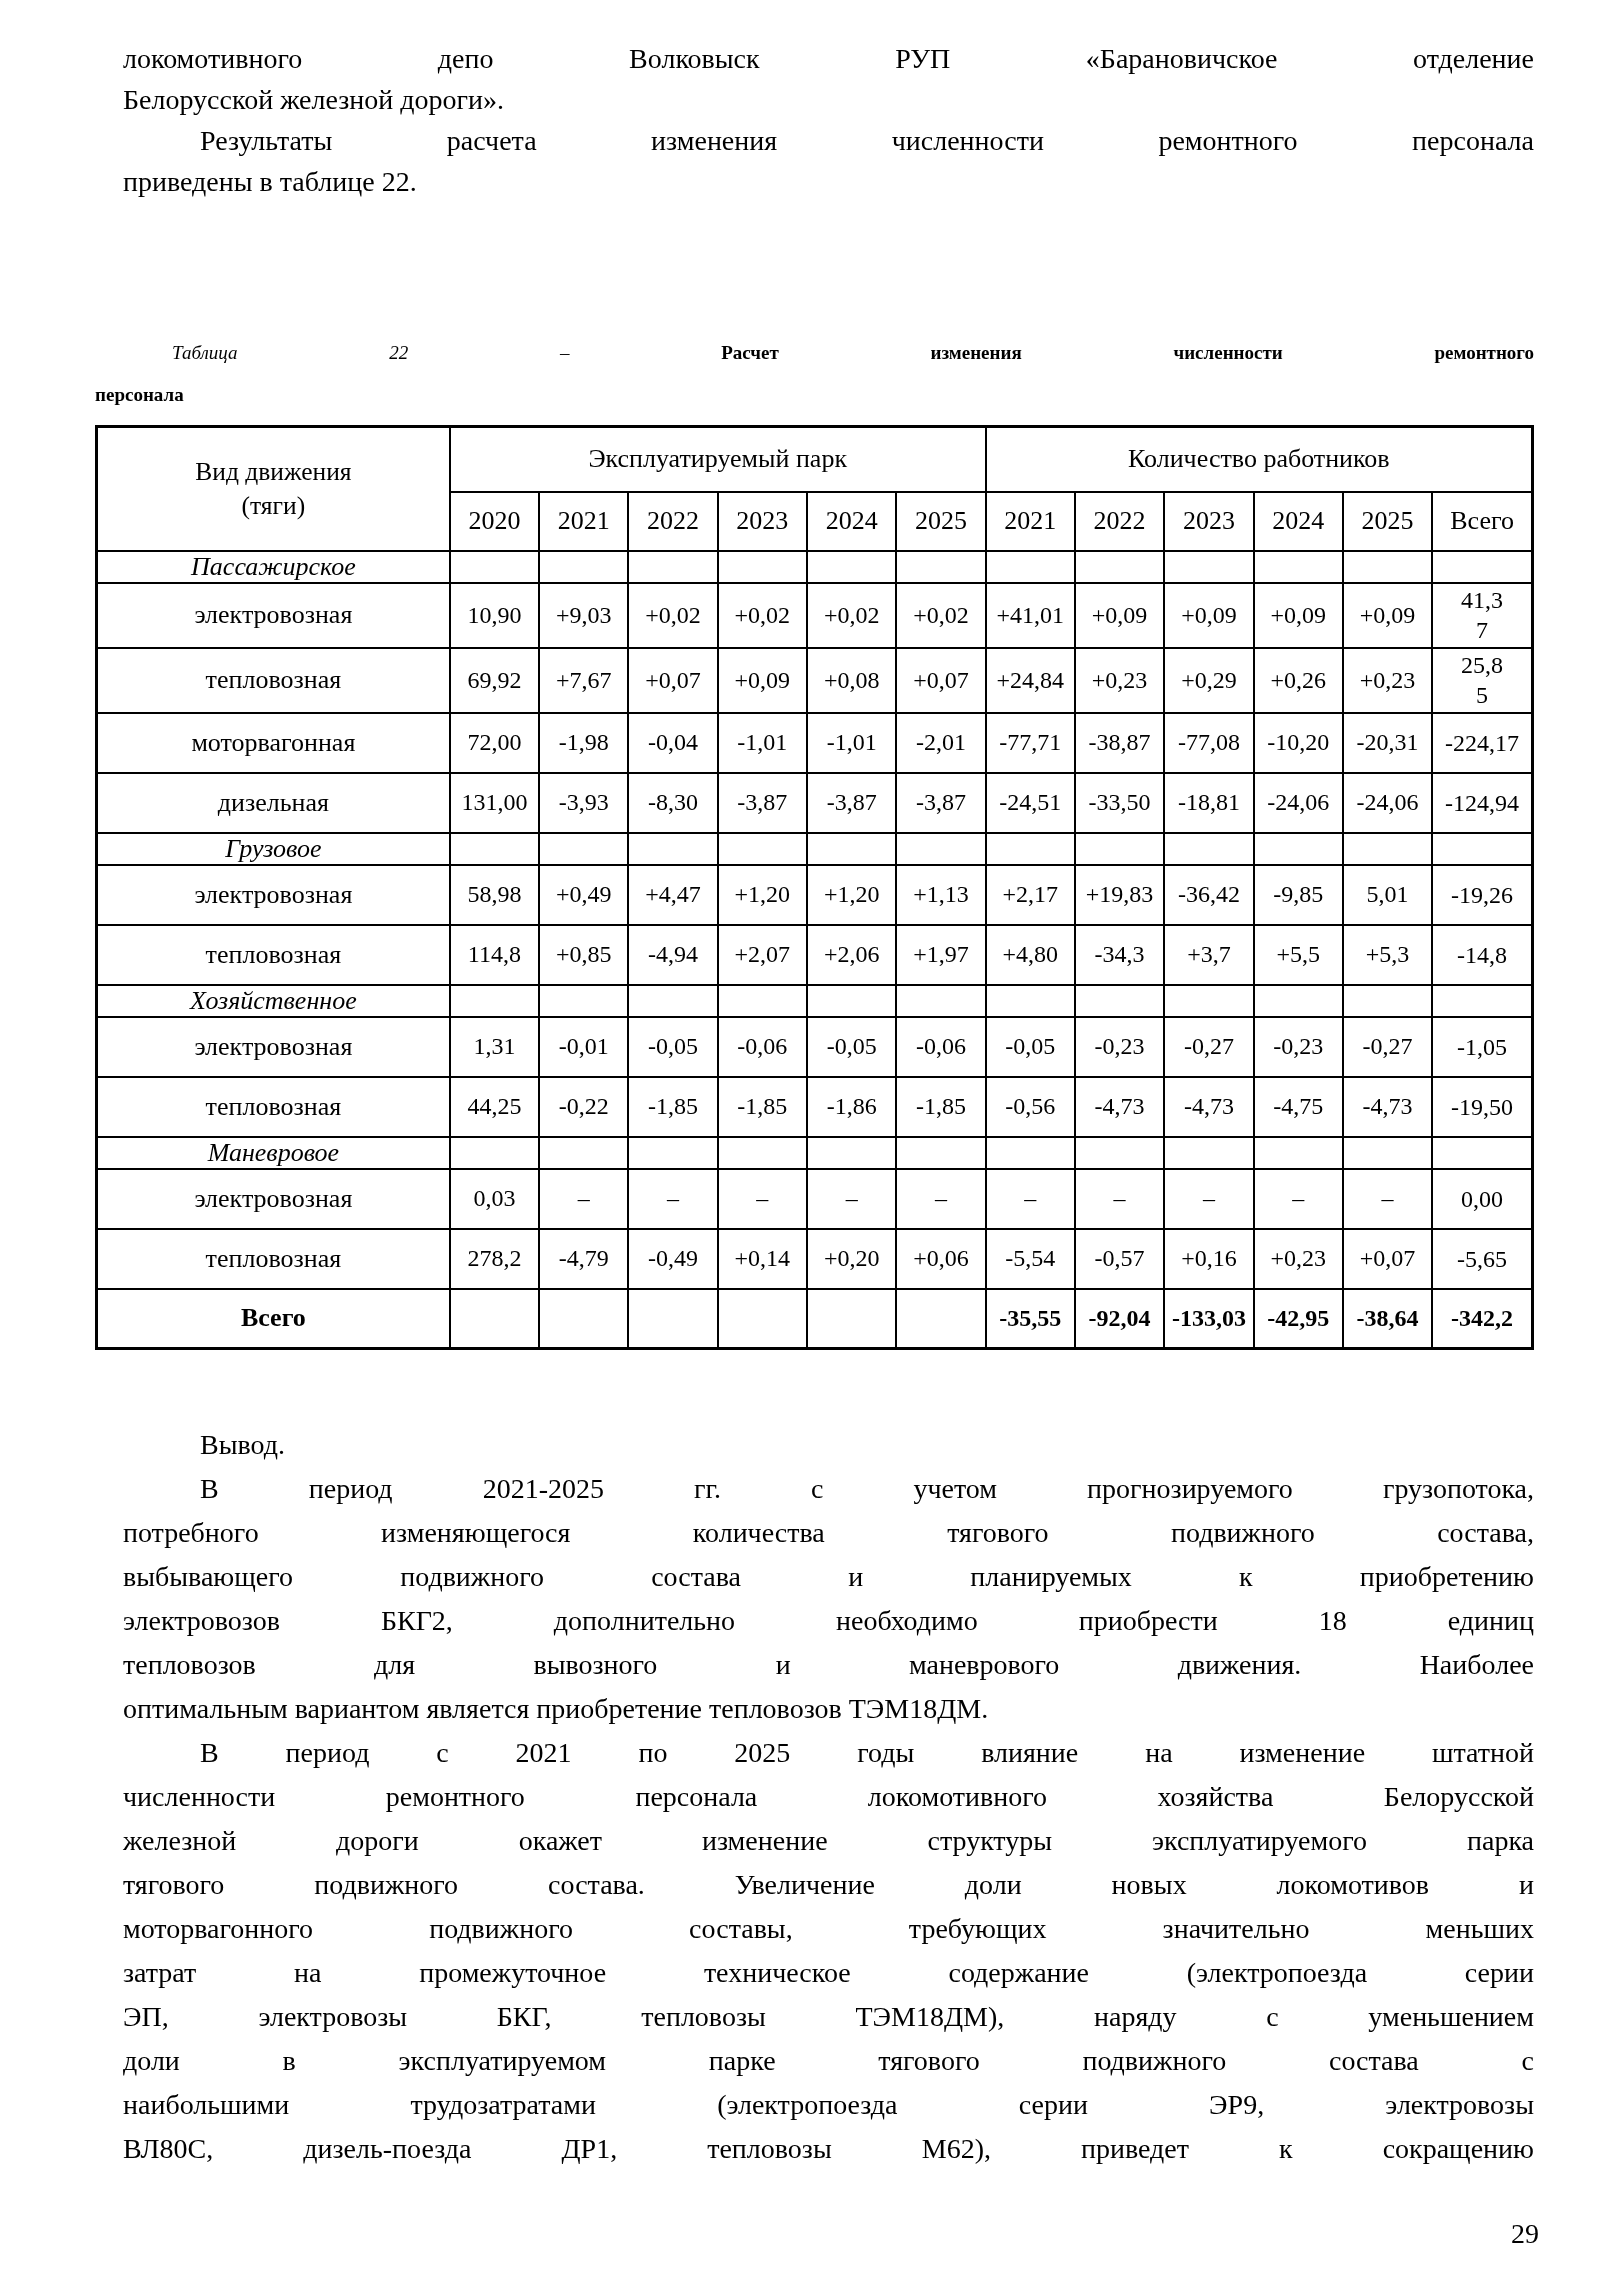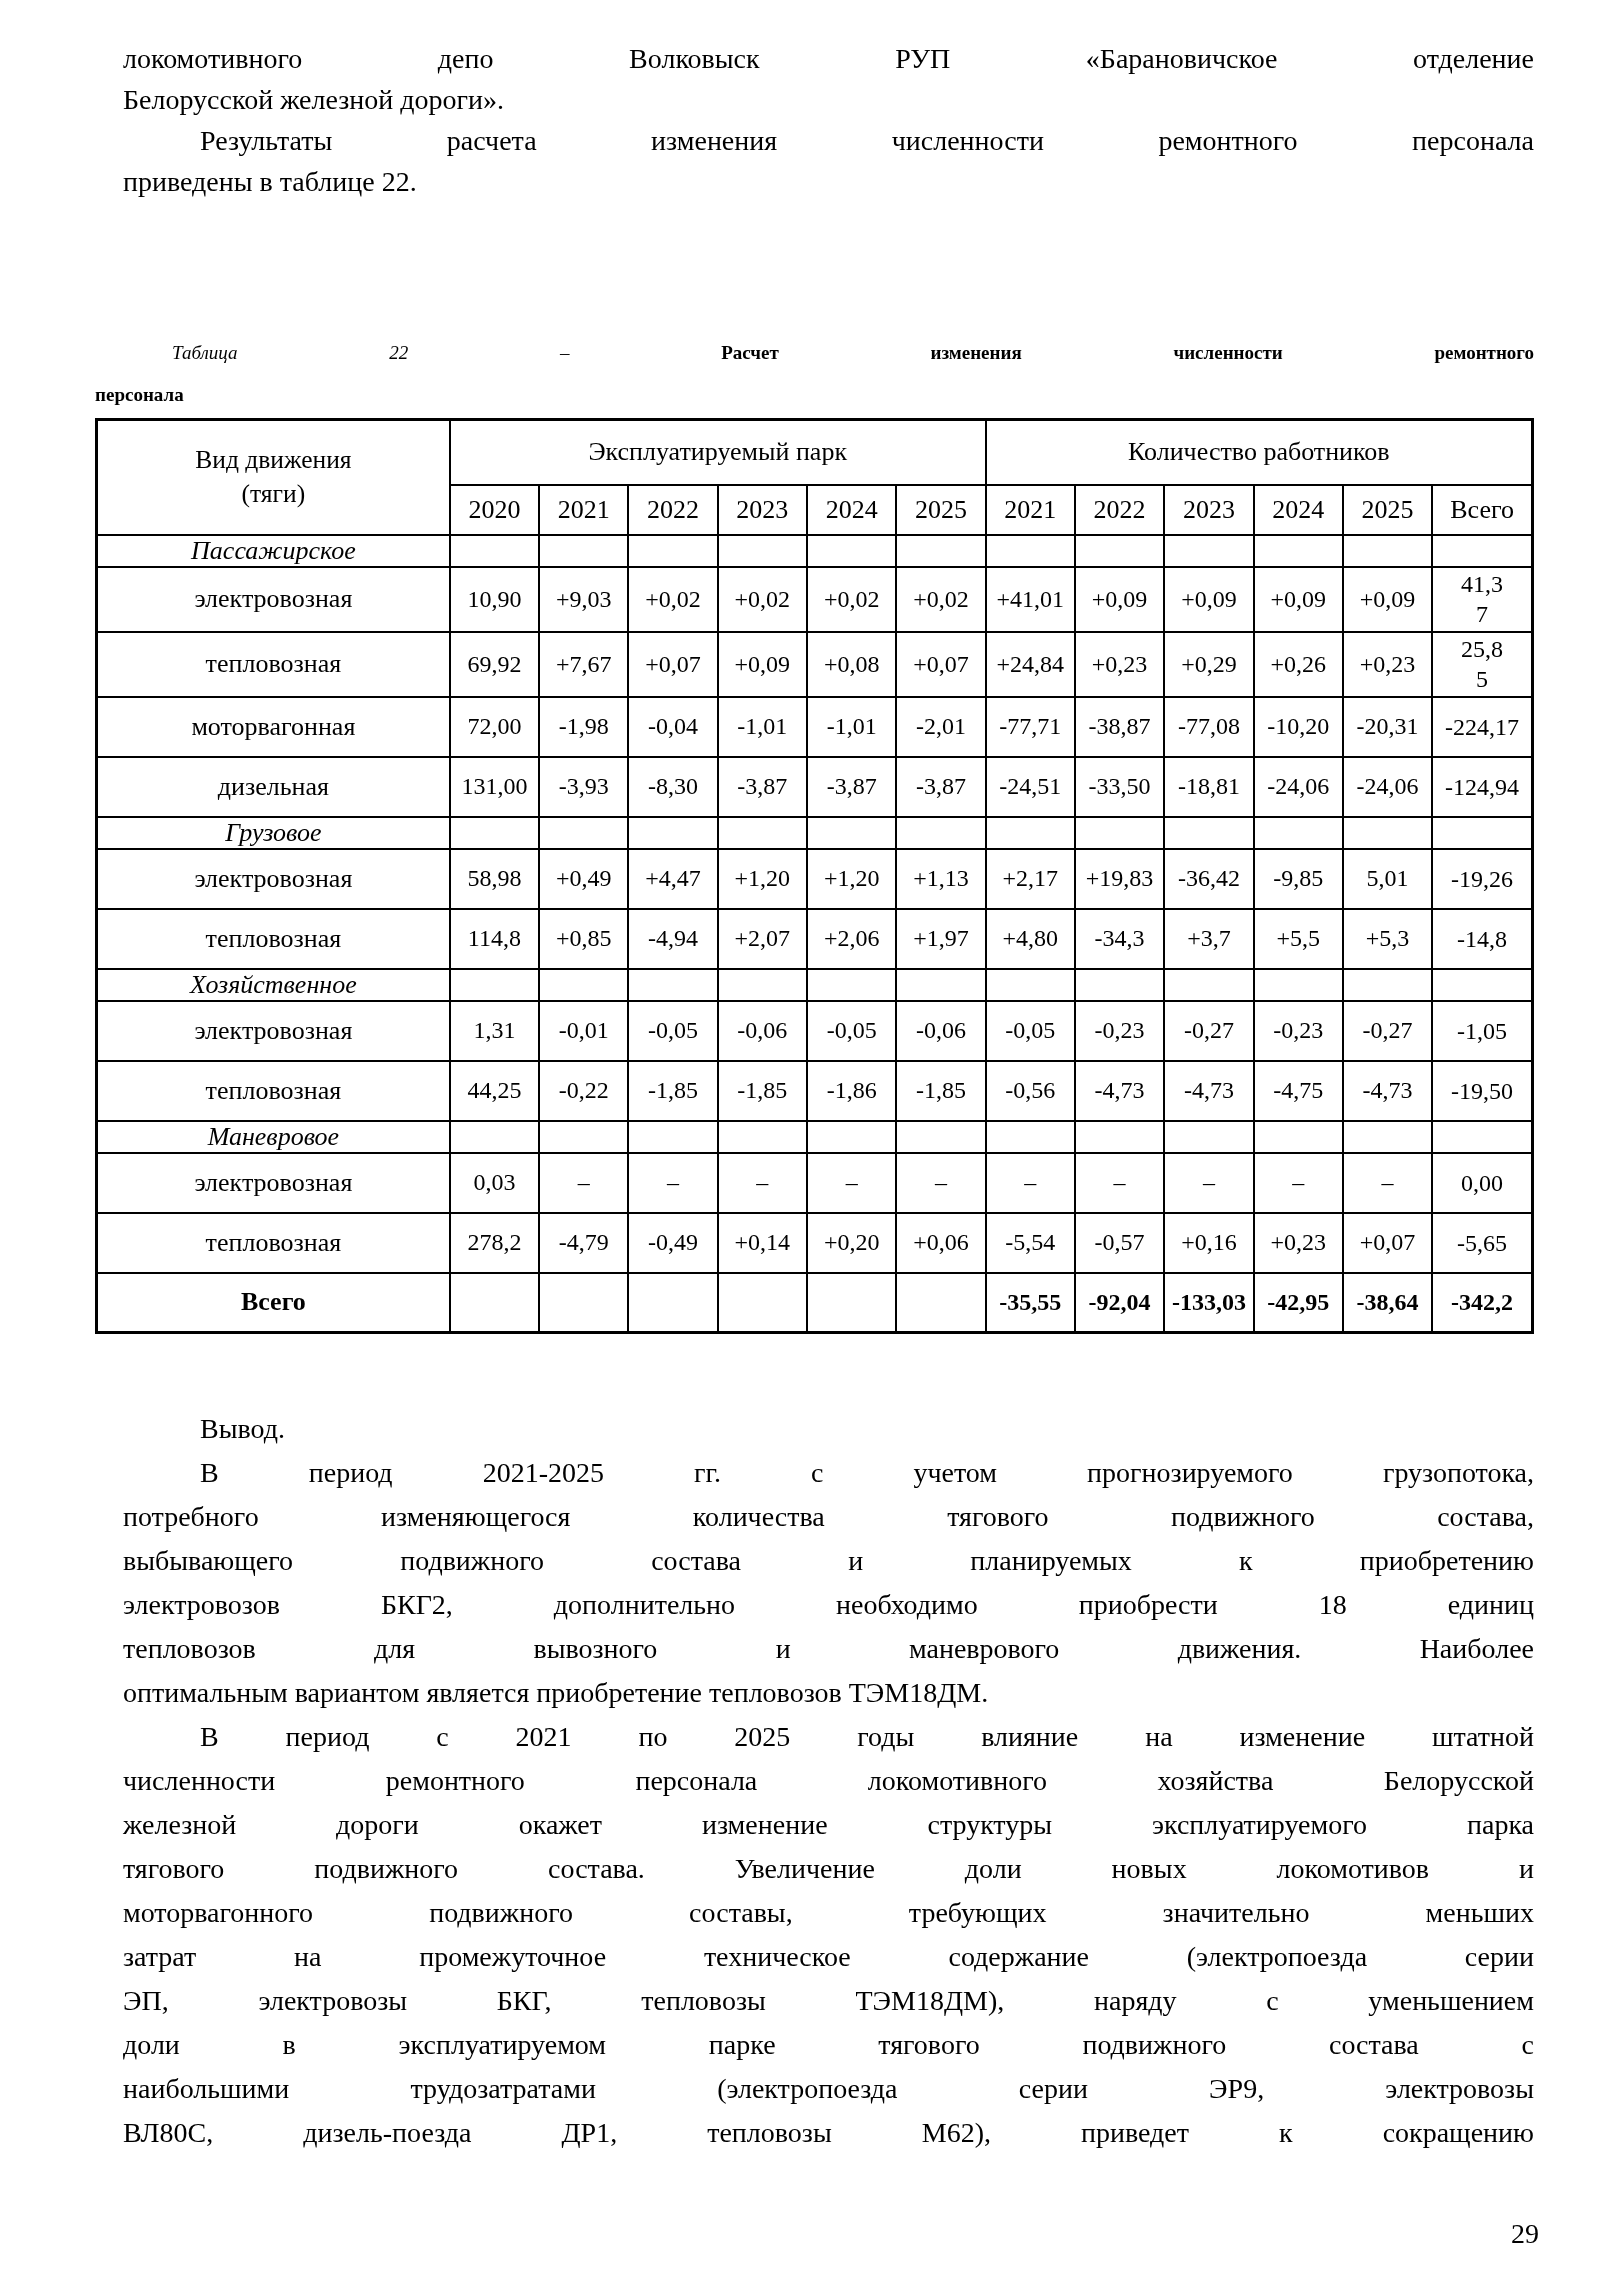--- a/index.html
+++ b/index.html
@@ -28,36 +28,36 @@
     text-align: justify;
     text-align-last: justify;
     text-indent: 77px;
   }
   .cap-label { font-style: italic; }
   .cap-title { font-weight: bold; }
   .cap-line2 { display: block; font-weight: bold; text-align: left; }
   
   table.staff {
     width: 100%;
-    margin-top: 2px;
+    margin-top: 9px;
     border-collapse: collapse;
     table-layout: fixed;
     border: 3.9px solid #000;
     font-size: 24px;
   }
   table.staff th, table.staff td {
     border: 2px solid #000;
     vertical-align: middle;
     text-align: center;
     padding: 0 2.6px;
     overflow: hidden;
     font-weight: normal;
   }
   tr.group-row { height: 65px; }
-  tr.years-row { height: 50px; }
+  tr.years-row { height: 59px; }
   th.corner { white-space: pre-line; font-size: 25.5px; line-height: 34px; }
   th.group  { font-size: 26px; }
   th.year   { font-size: 26px; }
   tbody tr       { height: 60px; }
   tbody tr.tall  { height: 65px; }
   tbody tr.section { height: 26px; }
   td.lbl {
     text-align: left;
     padding-left: 5.2px;
     font-size: 26px;

